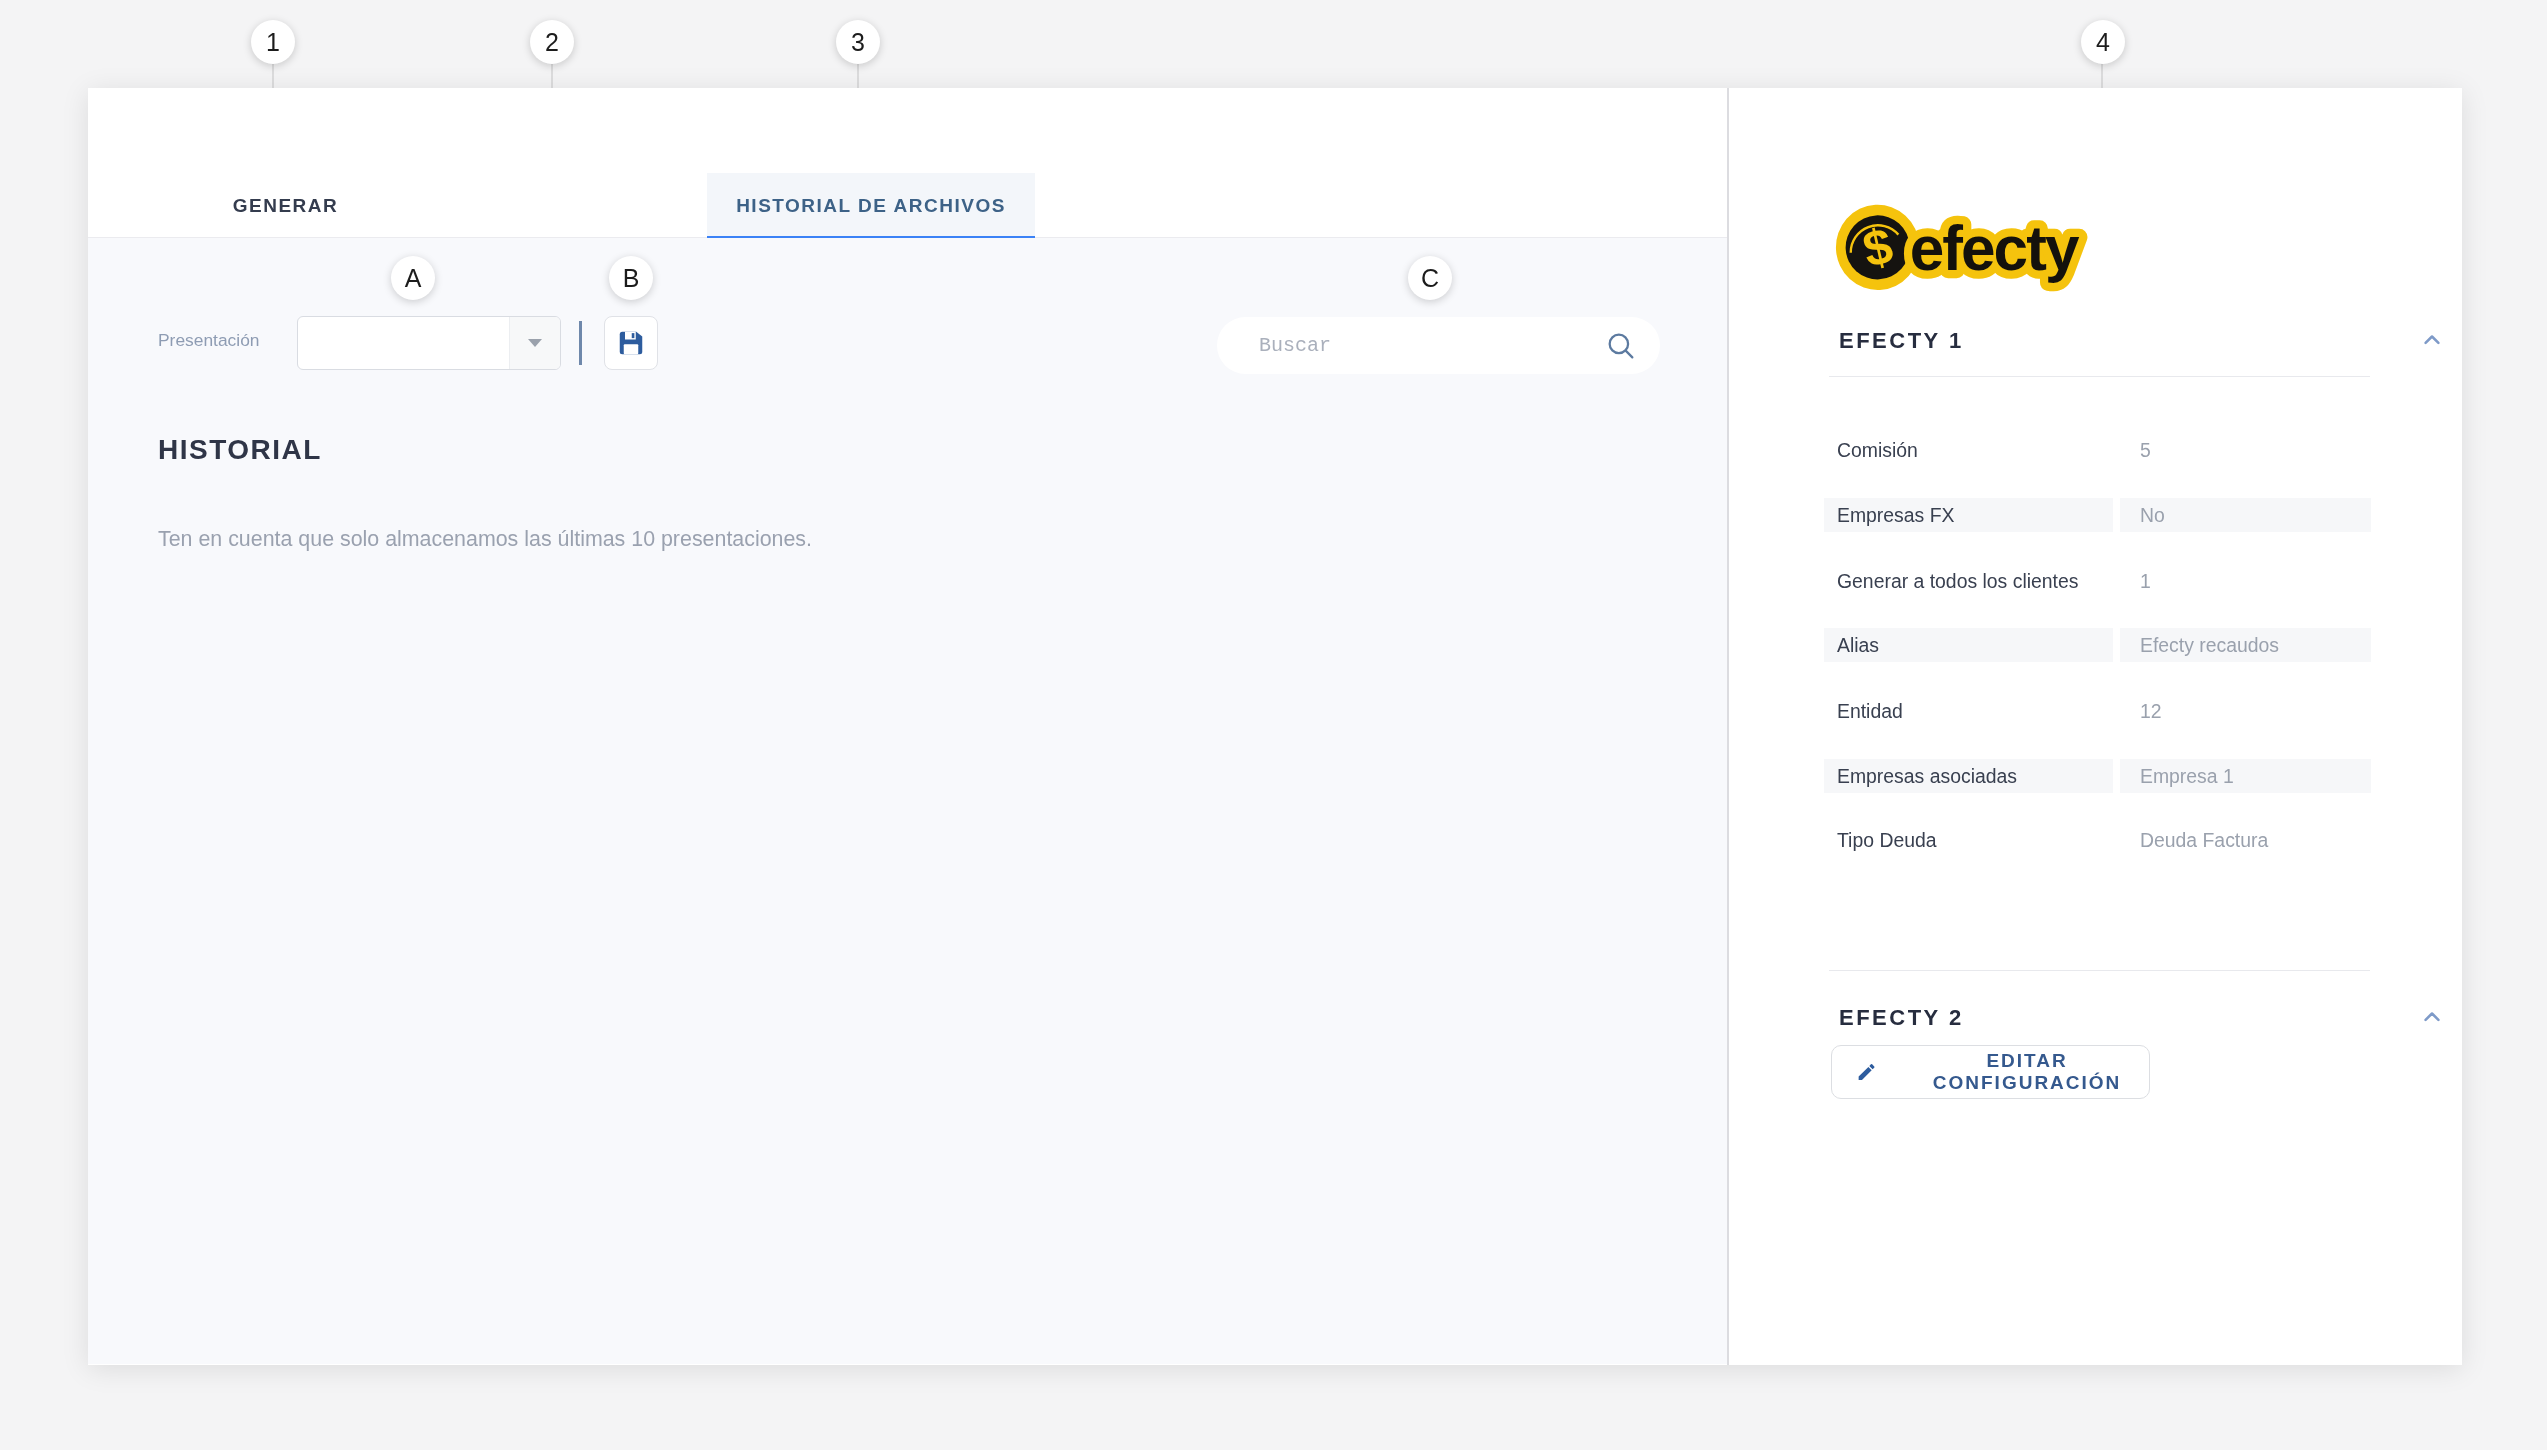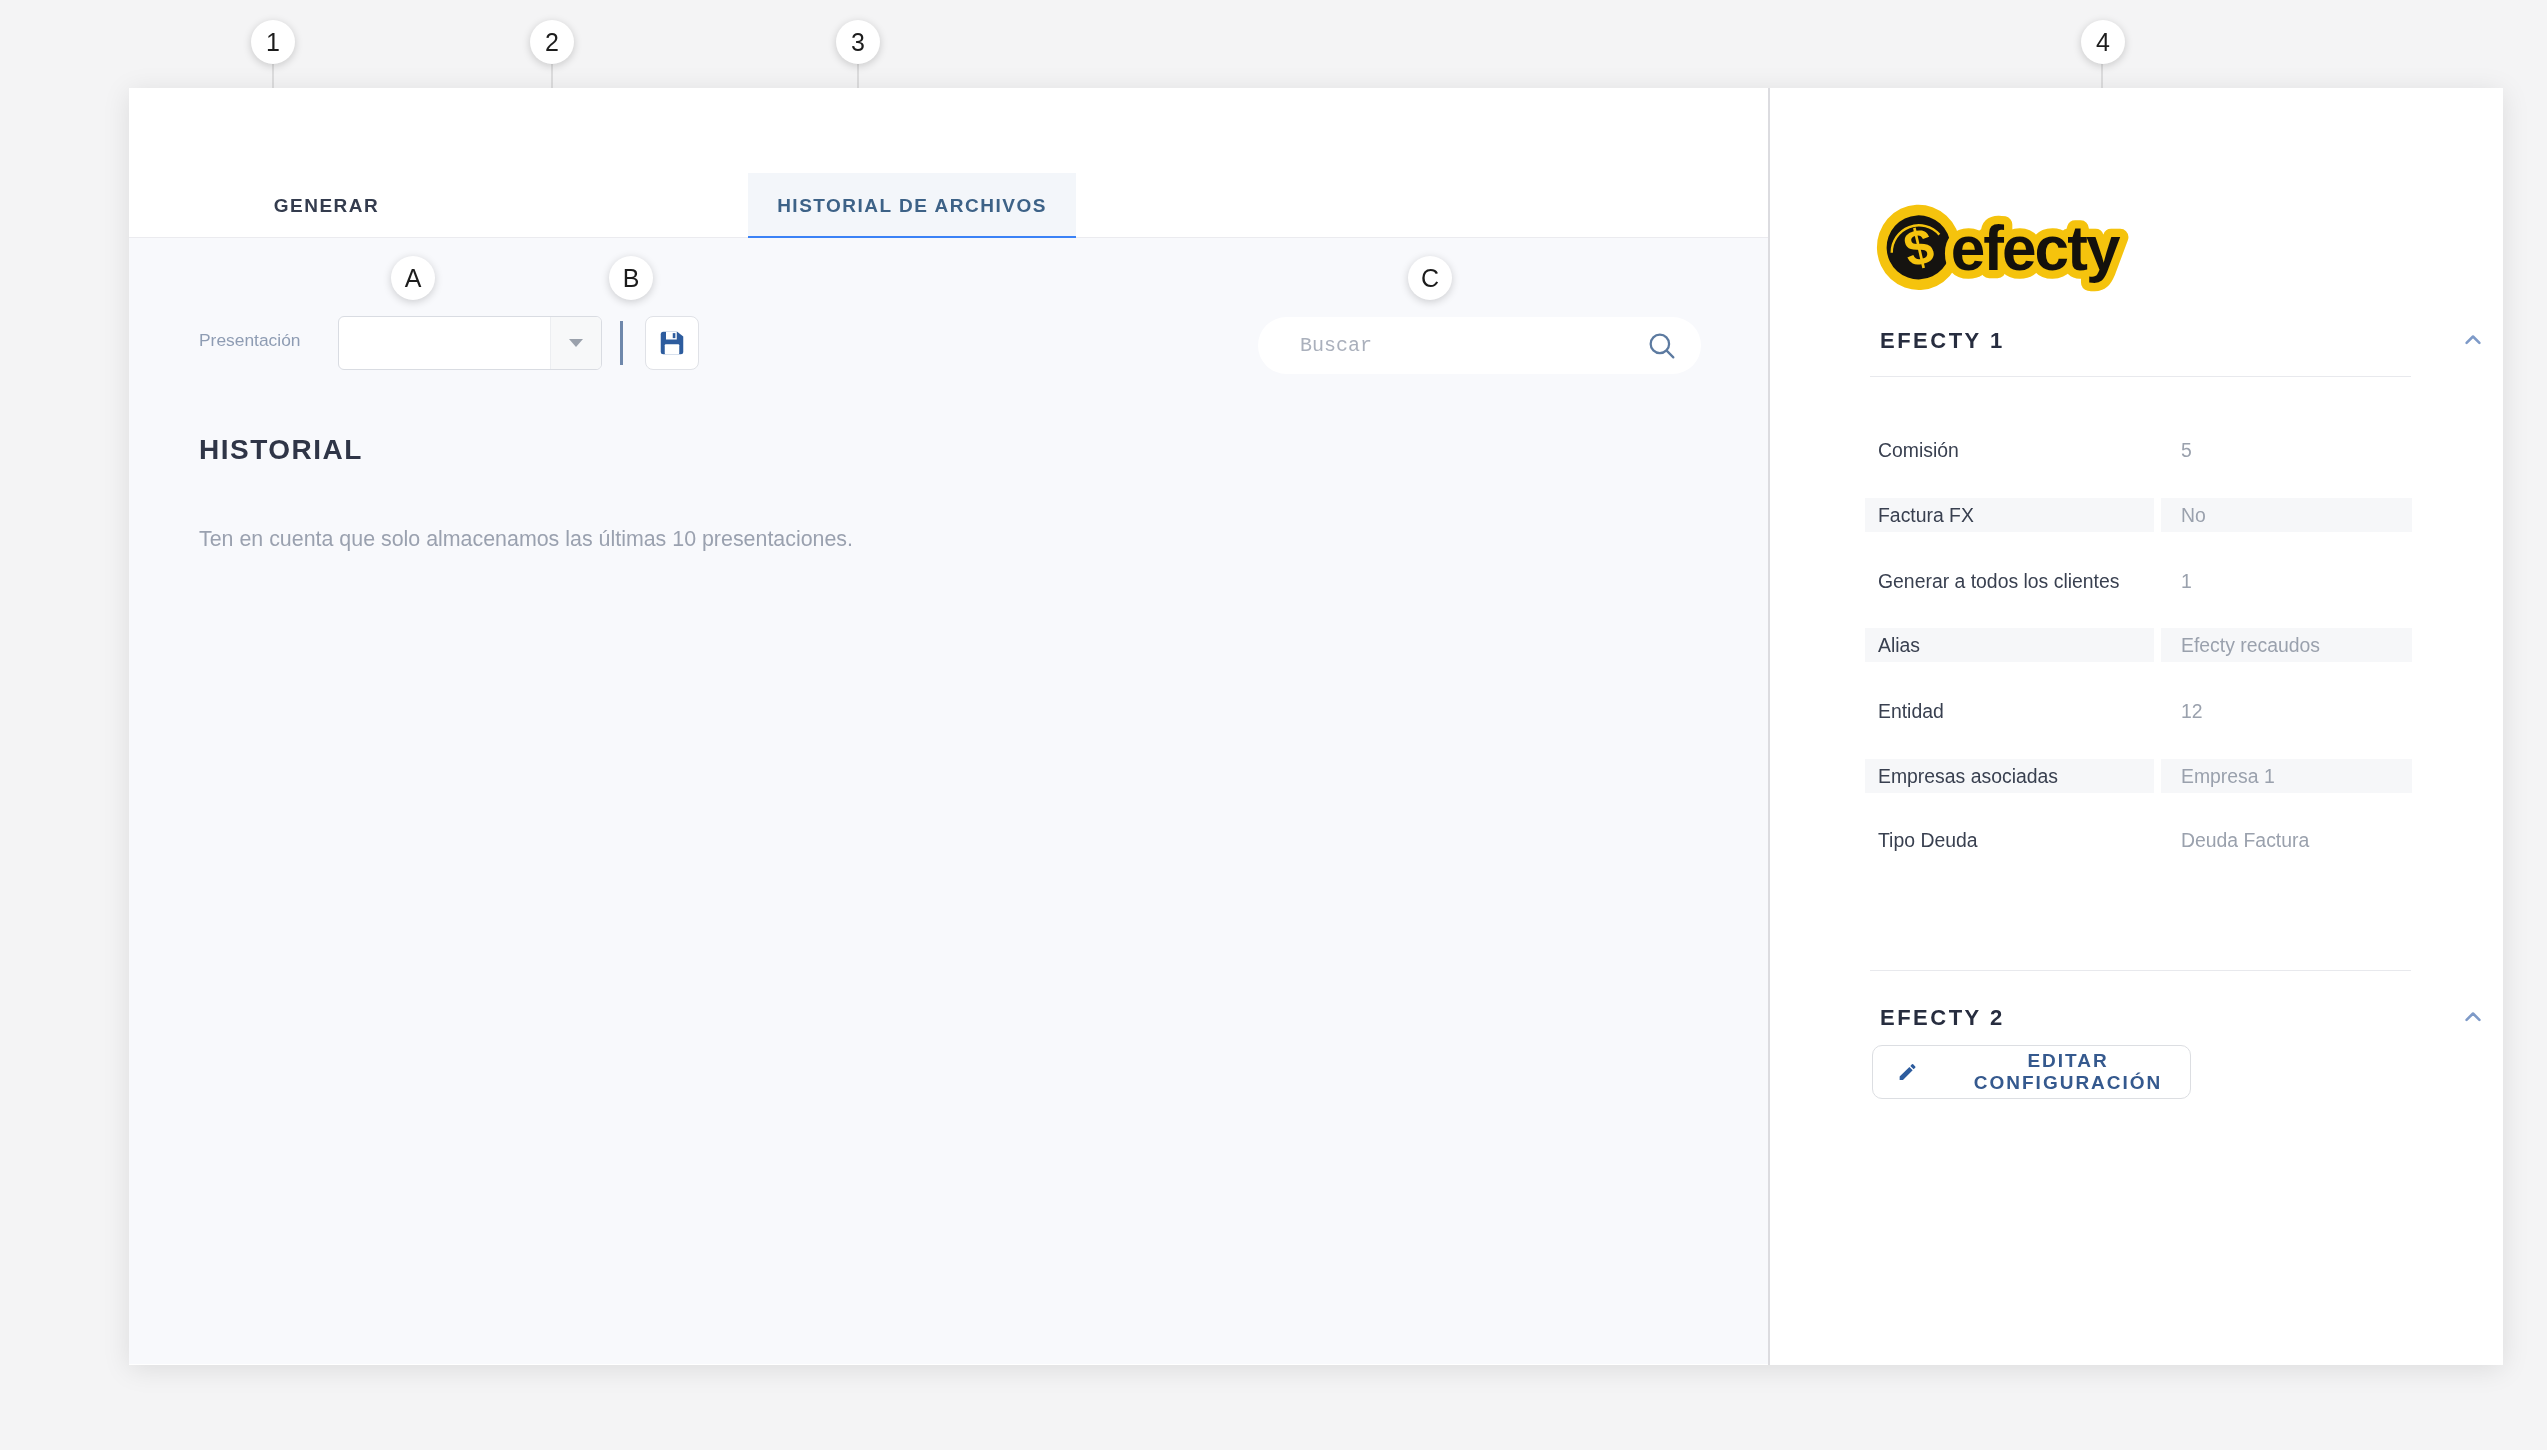--- a/index.html
+++ b/index.html
@@ -32,21 +32,21 @@
   .co2{left:530px;top:20px;}
   .co3{left:836px;top:20px;}
   .co4{left:2081px;top:20px;}
   .coa{left:391px;top:256px;}
   .cob{left:609px;top:256px;}
   .coc{left:1408px;top:256px;}
 
   
   .card{
     position:absolute;left:88px;top:88px;width:2374px;height:1277px;
-    background:#ffffff;box-shadow:0 4px 26px rgba(0,0,0,.10);margin-left:41px;
+    background:#ffffff;box-shadow:0 4px 26px rgba(0,0,0,.10);
   }
 
   
   .left-panel{position:absolute;left:0;top:0;width:1639px;height:1277px;}
   .tabbar{
     position:absolute;left:0;top:0;width:1639px;height:149px;
     background:#ffffff;border-bottom:1px solid #ebebef;
   }
   .tab{
     position:absolute;top:85px;height:65px;line-height:65px;
@@ -249,21 +249,21 @@
       </svg>
       <span>EDITAR CONFIGURACIÓN</span>
     </button>
 
   <div id="field-rows">
         <div class="field-row" style="top: 345px;">
           <div class="f-label">Comisión</div>
           <div class="f-value">5</div>
         </div>
         <div class="field-row shaded" style="top: 410px;">
-          <div class="f-label">Factura FX</div>
+          <div class="f-label">Empresas FX</div>
           <div class="f-value">No</div>
         </div>
         <div class="field-row" style="top: 476px;">
           <div class="f-label">Generar a todos los clientes</div>
           <div class="f-value">1</div>
         </div>
         <div class="field-row shaded" style="top: 540px;">
           <div class="f-label">Alias</div>
           <div class="f-value">Efecty recaudos</div>
         </div>

